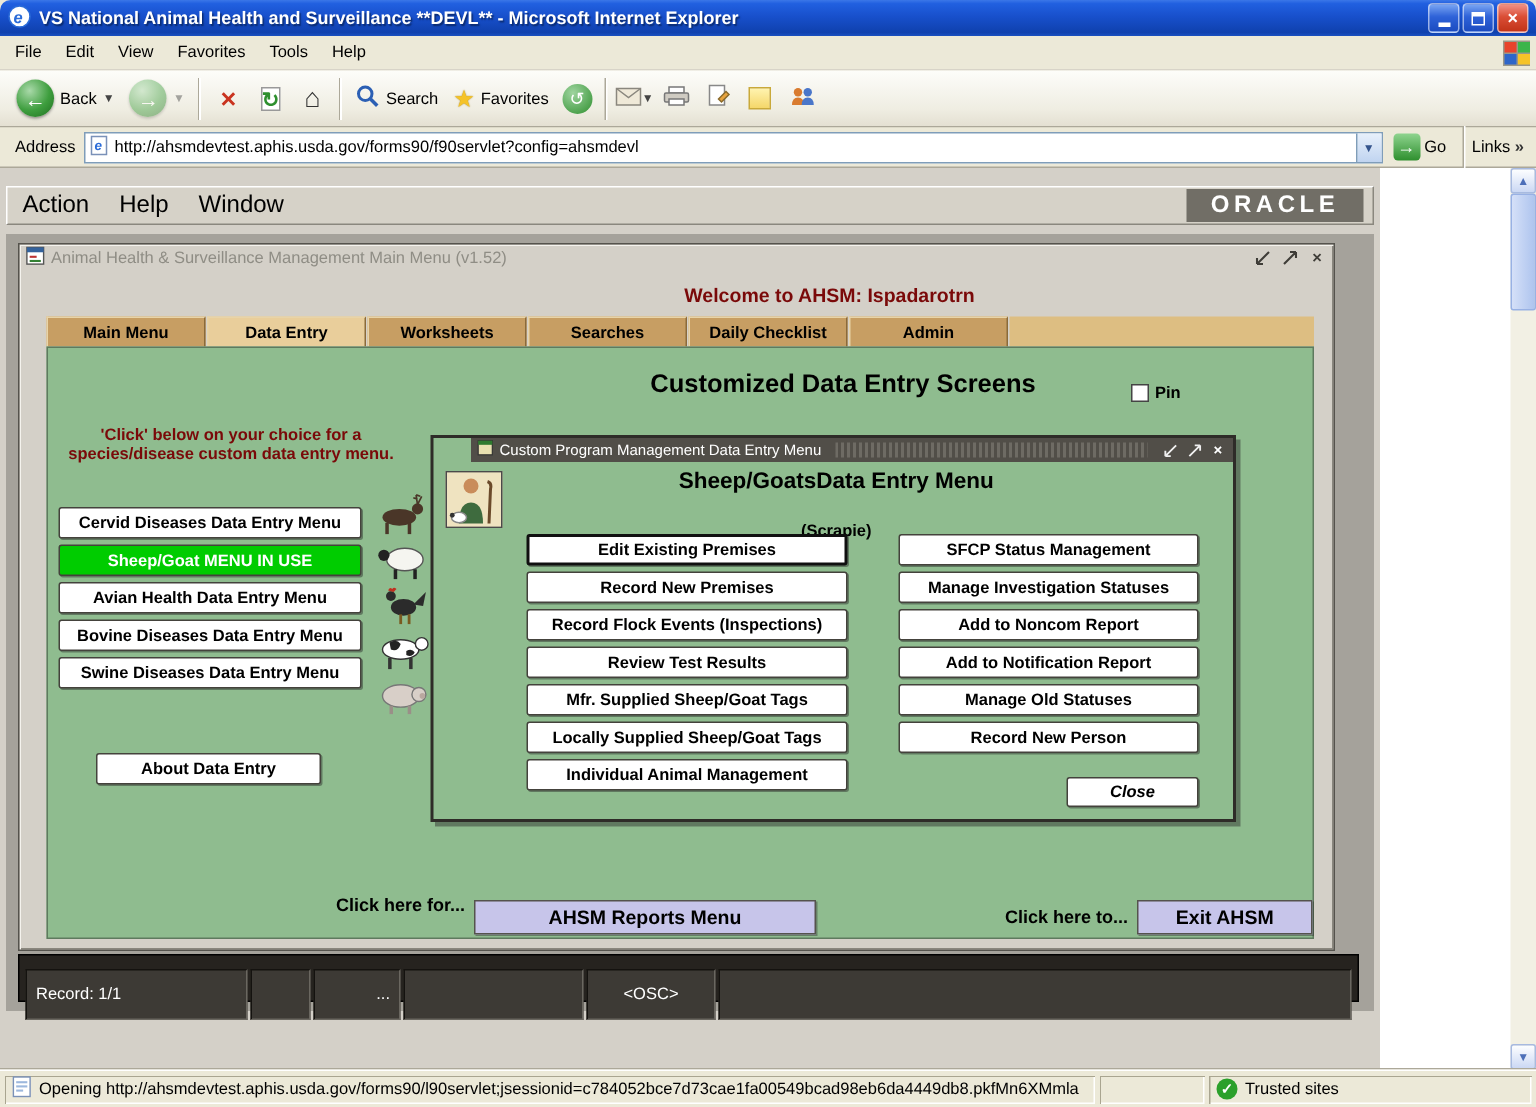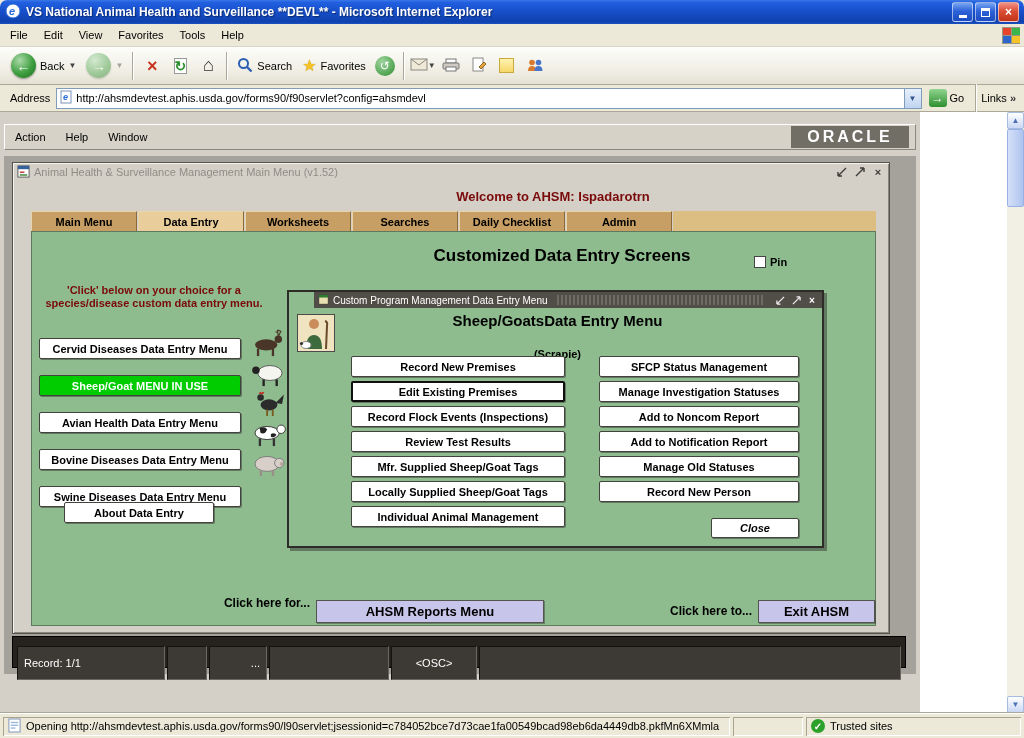--- a/index.html
+++ b/index.html
@@ -64,21 +64,21 @@
     color:#fff; font-weight:bold; font-size:12px; display:flex; align-items:center; justify-content:center; }
   .links { display:flex; align-items:center; gap:3px; padding-right:4px; }
   .chev { font-weight:bold; color:#333; }
 
   
   .content { position:absolute; left:0; top:112px; width:1024px; height:601px; background:#FFFFFF; }
   .applet { position:absolute; left:0; top:0; width:920px; height:601px; background:#D4D0C8; }
 
   .fmenubar { position:absolute; left:4px; top:12px; width:912px; height:26px; background:#D6D2C8;
     border:1px solid; border-color:#FFFFFF #8A877E #8A877E #FFFFFF; display:flex; align-items:center; }
-  .fmenu-item { padding:0 10px; font-size:11px; cursor:default; }
+  .fmenu-item { padding:0 10px; font-size:16px; cursor:default; }
   .oracle-logo { position:absolute; right:6px; top:1px; width:118px; height:22px; background:#716E66;
     color:#fff; font-weight:bold; font-size:16px; letter-spacing:3px; display:flex; align-items:center; justify-content:center; }
 
   .desktop { position:absolute; left:4px; top:44px; width:912px; height:518px; background:#A5A29B; }
 
   .mdi-window { position:absolute; left:8px; top:6px; width:878px; height:472px; background:#D4D0C8;
     border:1px solid #55534D; box-shadow:inset 1px 1px 0 #F5F3EE, inset -1px -1px 0 #8A877E; }
   .wtitle { height:18px; display:flex; align-items:center; padding:0 4px; gap:4px; }
   .wtitle .wt-text { flex:1; color:#8F8D85; font-size:11px; white-space:nowrap; overflow:hidden; }
   .wctl { width:14px; height:13px; display:flex; align-items:center; justify-content:center; cursor:pointer; color:#3F3D38; font-weight:bold; font-size:11px; }
@@ -102,21 +102,21 @@
   .pin-label { font-weight:bold; font-size:11px; }
 
   .instr { position:absolute; left:6px; top:52px; width:232px; text-align:center;
     color:var(--maroon,#7A0909); font-weight:bold; font-size:11px; line-height:13px; }
 
   .btn-plain { background:#fff; border:1px solid #44423C; border-radius:2px; font-weight:bold; font-size:11px;
     display:flex; align-items:center; justify-content:center; color:#000; cursor:pointer;
     box-shadow:1px 1px 0 rgba(40,40,40,.45); text-align:center; }
 
   .species { position:absolute; left:7px; top:106px; width:202px; }
-  .species .btn-plain { width:202px; height:21px; margin-bottom:16px; }
+  .species .btn-plain { width:202px; height:21px; margin-bottom:4px; }
   .btn-plain.inuse { background:var(--inuse-green,#00CC00); color:#fff; }
 
   .animals { position:absolute; left:214px; top:96px; width:46px; }
   .animal { width:46px; height:30px; display:flex; align-items:center; justify-content:center; }
 
   .about-btn { position:absolute; left:32px; top:270px; width:150px; height:21px; }
 
   
   .dialog { position:absolute; left:255px; top:58px; width:537px; height:258px; border:2px solid #2E2C28;
     background:var(--canvas-green,#8FBC8F); box-shadow:3px 3px 0 rgba(40,40,40,.45); }
@@ -466,22 +466,22 @@
                         <path d="M8 34 q0 -14 8 -14 q8 0 8 14 z" fill="#3E6B3E"></path>
                         <path d="M27 6 q3 1 2 5 l-1 23" stroke="#6B4A2A" stroke-width="2" fill="none"></path>
                         <ellipse cx="8" cy="30" rx="5" ry="3.5" fill="#fff" stroke="#888"></ellipse>
                         <circle cx="3.5" cy="28.5" r="1.6" fill="#333"></circle>
                       </svg>
                   </div>
                   <div class="d-heading">Sheep/GoatsData Entry Menu</div>
                   <div class="d-sub">(Scrapie)</div>
 
                   <div class="dcol-left">
+                    <div class="btn-plain focus">Edit Existing Premises</div>
                     <div class="btn-plain">Record New Premises</div>
-                    <div class="btn-plain focus">Edit Existing Premises</div>
                     <div class="btn-plain">Record Flock Events (Inspections)</div>
                     <div class="btn-plain">Review Test Results</div>
                     <div class="btn-plain">Mfr. Supplied Sheep/Goat Tags</div>
                     <div class="btn-plain">Locally Supplied Sheep/Goat Tags</div>
                     <div class="btn-plain">Individual Animal Management</div>
                   </div>
 
                   <div class="dcol-right">
                     <div class="btn-plain">SFCP Status Management</div>
                     <div class="btn-plain">Manage Investigation Statuses</div>

